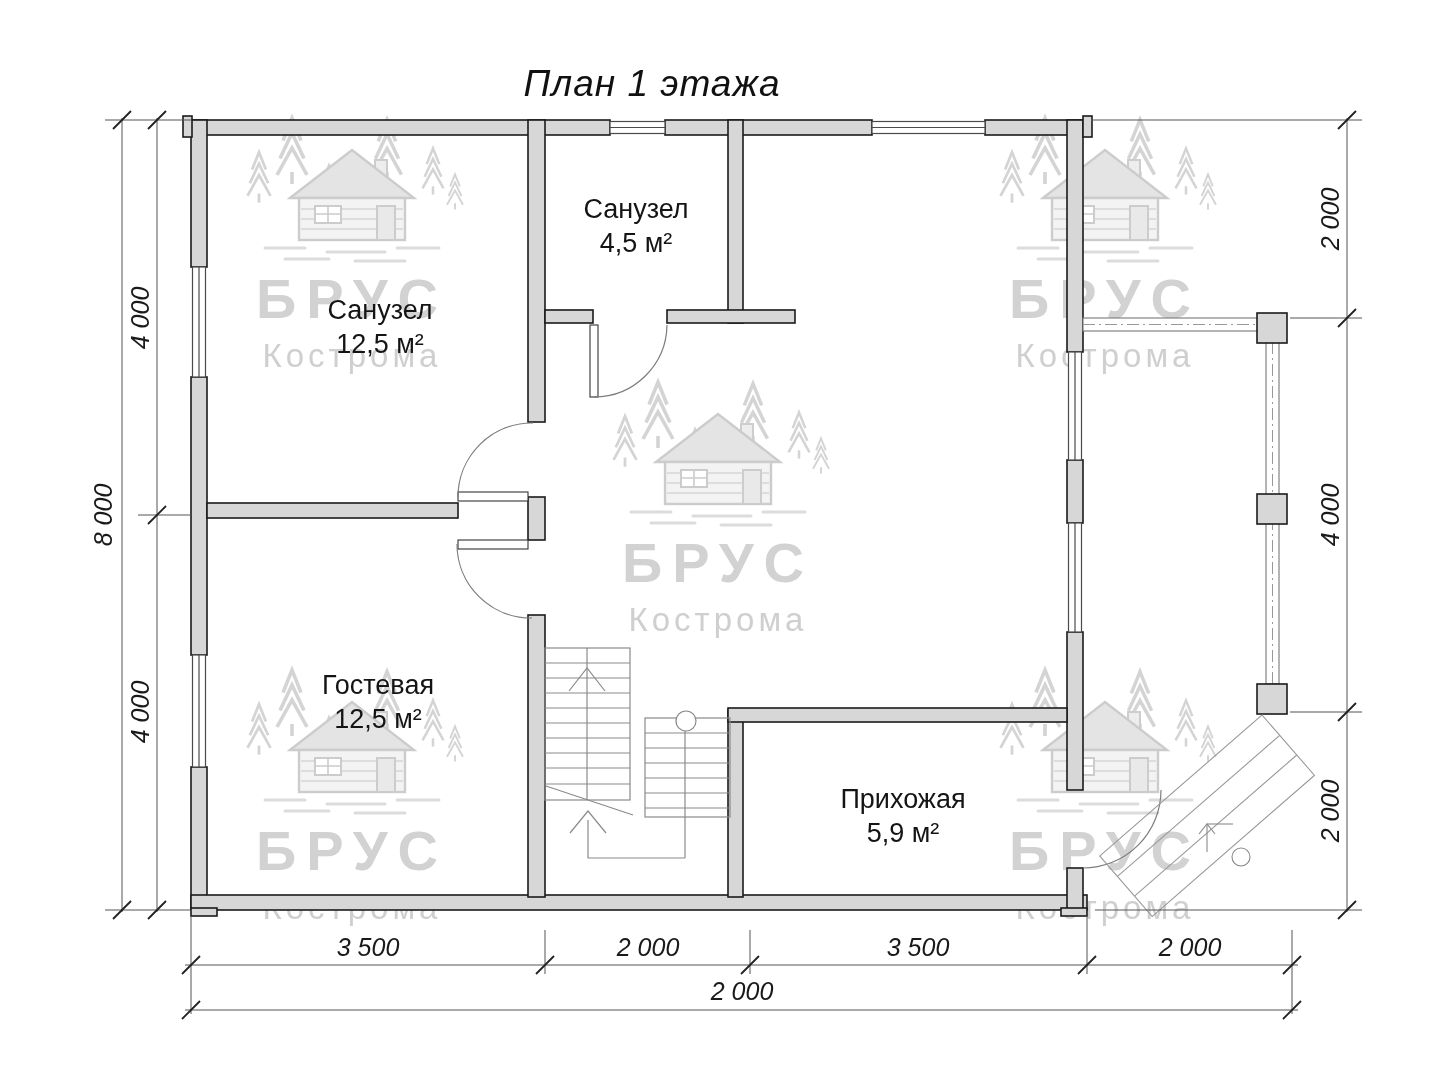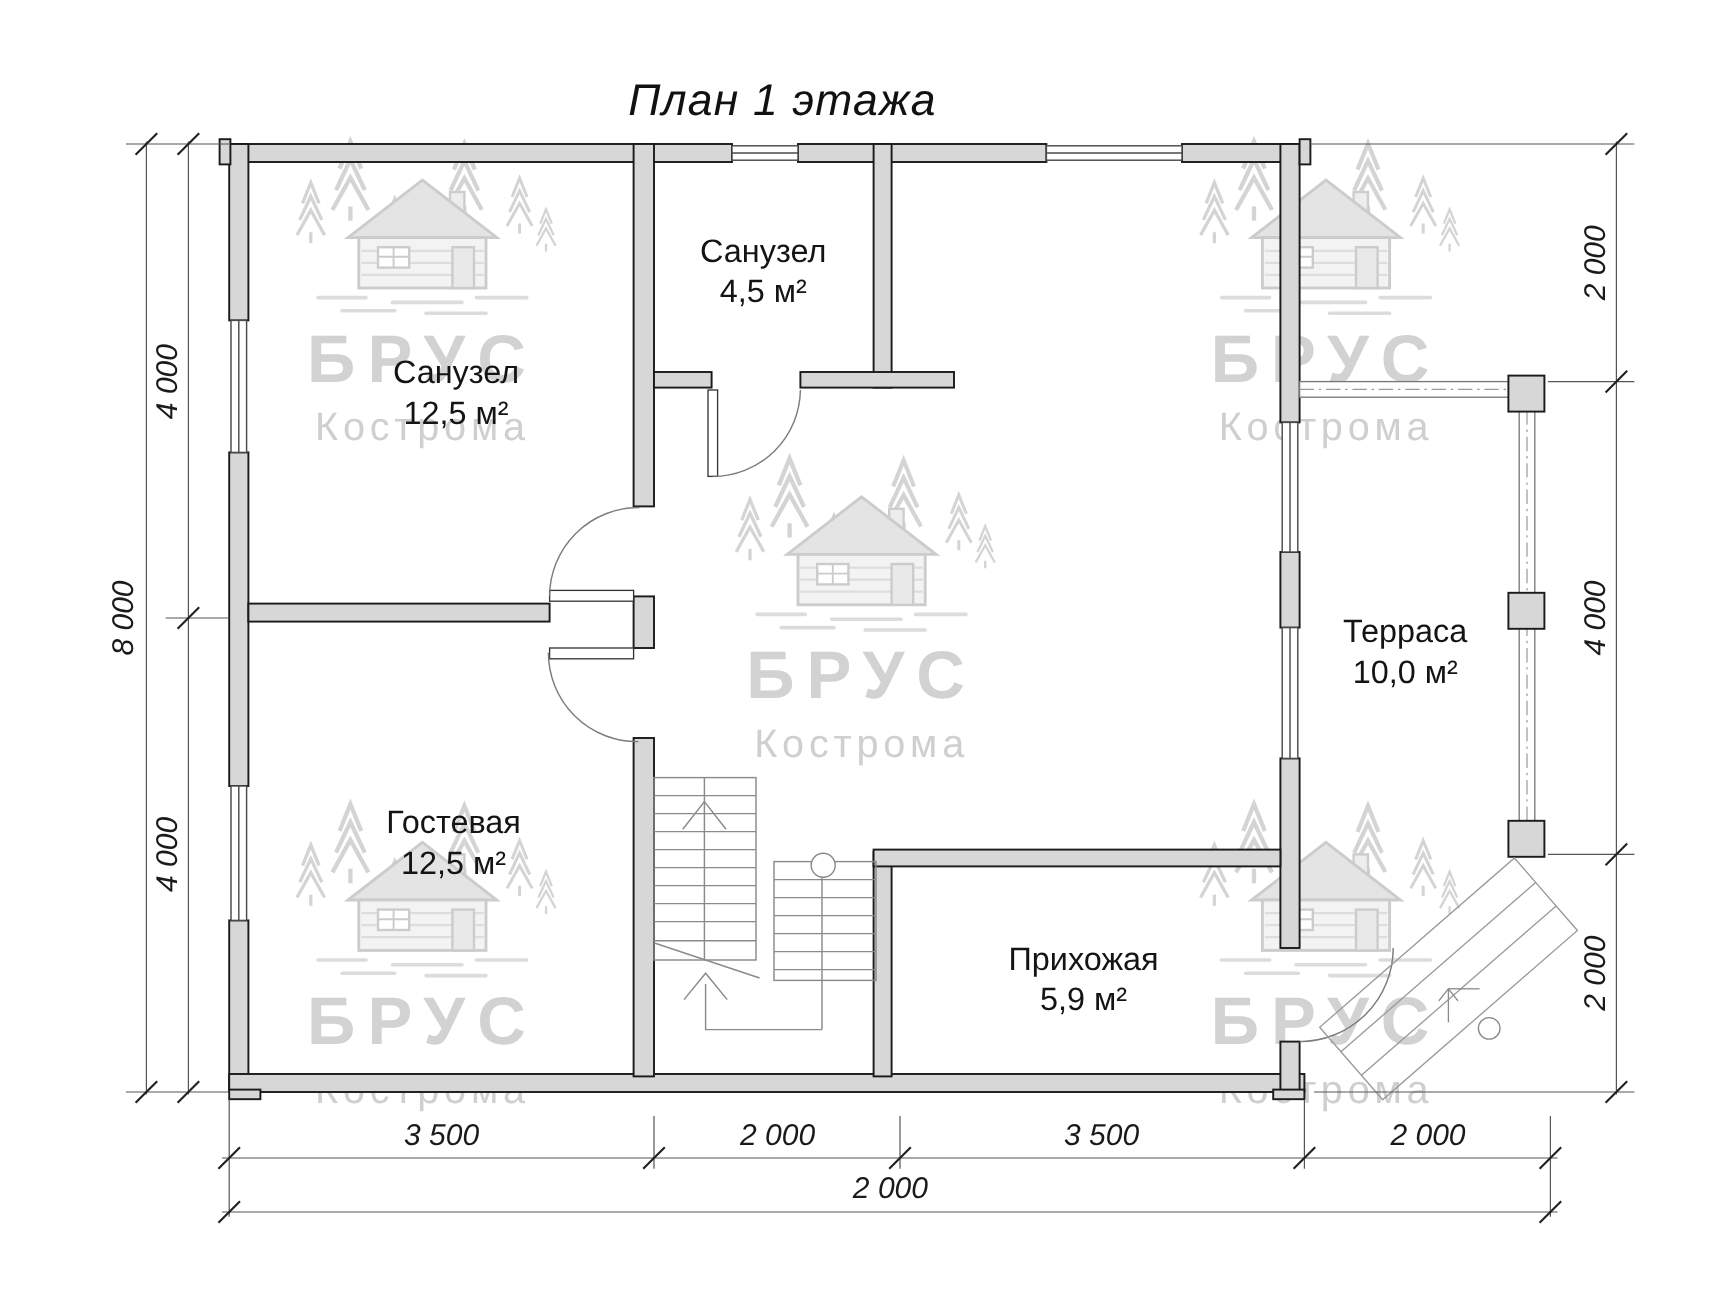--- a/index.html
+++ b/index.html
@@ -242,24 +242,20 @@
   <div class="page-title">План 1 этажа</div>
 
   <div class="room-label" style="left:636px;top:193px">
     <div>Санузел</div>
     <div>4,5 м²</div>
   </div>
   <div class="room-label" style="left:380px;top:294px">
     <div>Санузел</div>
     <div>12,5 м²</div>
   </div>
-  <div class="room-label" style="left:1171px;top:510px">
-    <div>Терраса</div>
-    <div>10,0 м²</div>
-  </div>
   <div class="room-label" style="left:378px;top:669px">
     <div>Гостевая</div>
     <div>12,5 м²</div>
   </div>
   <div class="room-label" style="left:903px;top:783px">
     <div>Прихожая</div>
     <div>5,9 м²</div>
   </div>
 
   <div class="dim-label vert" style="left:103px;top:515px">8 000</div>

